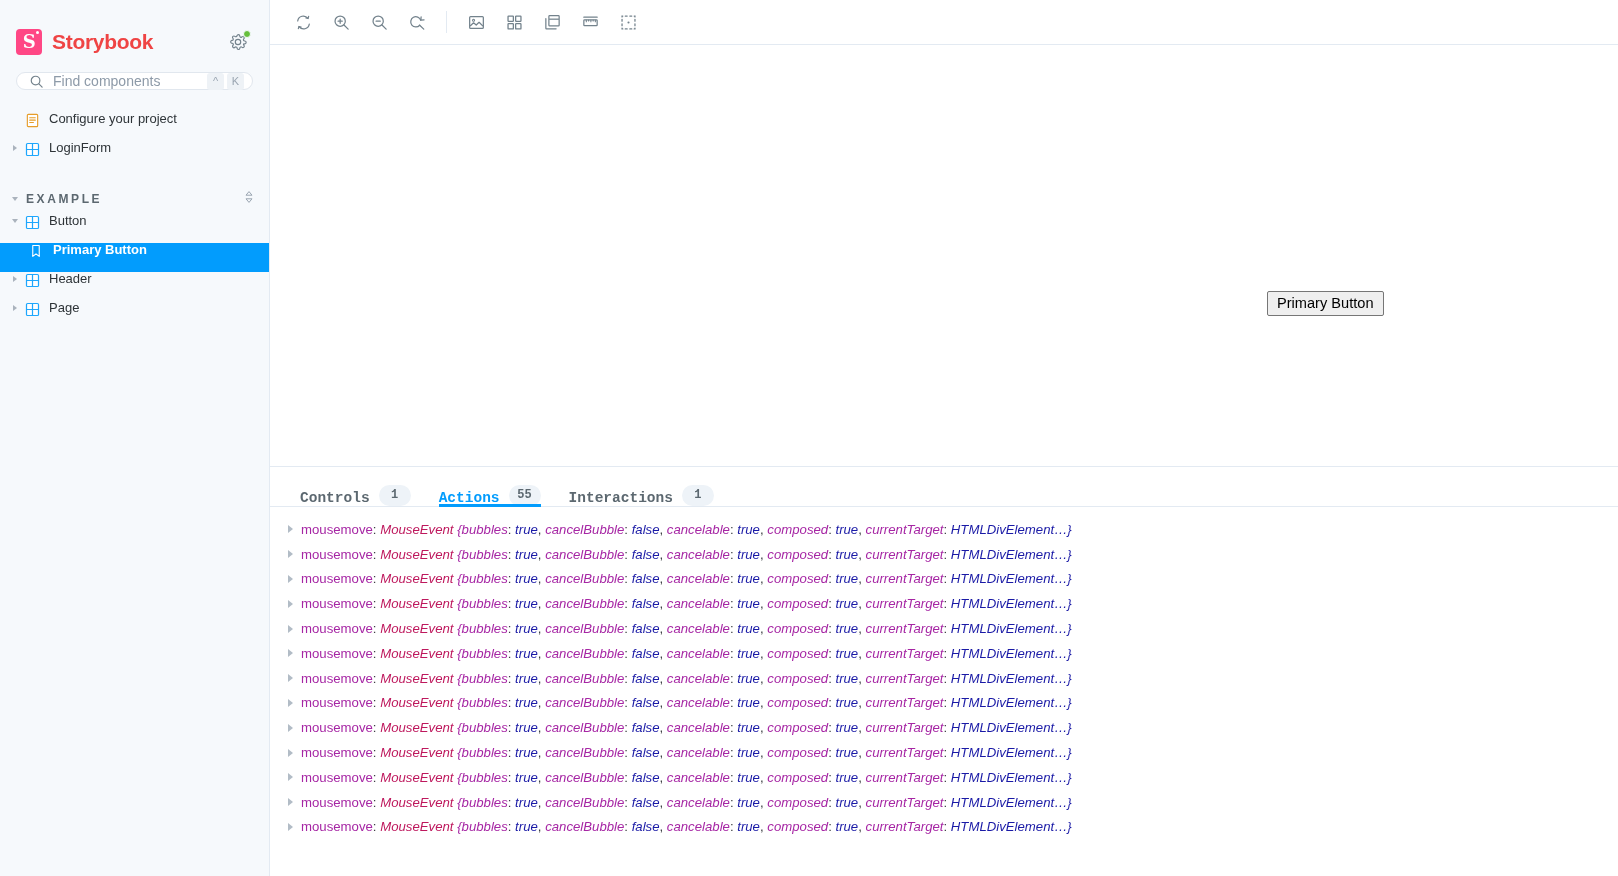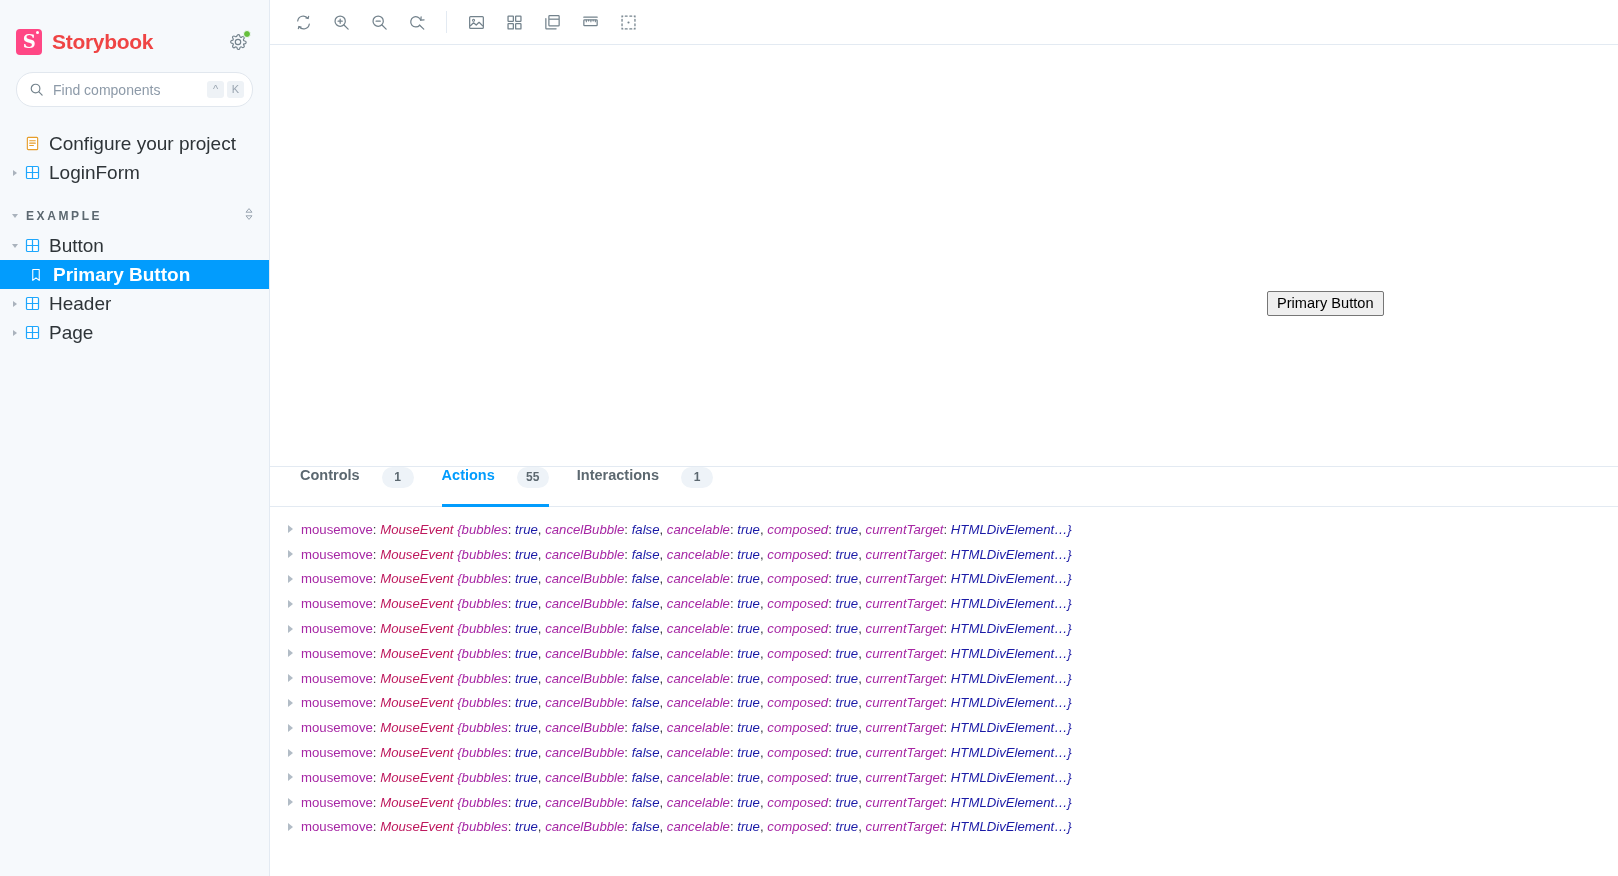--- a/index.html
+++ b/index.html
@@ -75,21 +75,21 @@
     top: -1px; right: -2px;
     width: 8px; height: 8px;
     border-radius: 50%;
     background: #66bf3c;
     border: 1.5px solid #f6f9fc;
   }
 
   .search-wrap { padding: 10px 16px 0 16px; }
   .search-box {
     display:flex; align-items:center;
-    height: 35px;
+    height: 18px;
     border: 1px solid #e1e7ee;
     border-radius: 17px;
     background: #ffffff;
     padding: 0 8px 0 12px;
     cursor: text;
   }
   .search-icon { flex:0 0 auto; display:flex; }
   .search-input {
     flex: 1 1 auto;
     border: none;
@@ -113,24 +113,24 @@
     min-width: 17px;
     height: 17px;
     text-align:center;
     padding: 0 3px;
     font-family: "Liberation Sans", sans-serif;
   }
 
   .tree { margin-top: 22px; }
   .tree-row {
     display: flex;
-    align-items: center;
+    align-items: flex-start;
     height: 29px;
     padding-left: 8px;
-    font-size: 19px;
+    font-size: 13px;
     color: #2e3438;
     cursor: pointer;
     position: relative;
     white-space: nowrap;
   }
   .tree-row.depth1 { padding-left: 8px; }
   .tree-row.depth2 { padding-left: 28px; }
   .tree-row.selected {
     background: #029cfd;
     color: #ffffff;
@@ -245,28 +245,29 @@
   .tabbar {
     height: 40px;
     min-height: 40px;
     display: flex;
     align-items: stretch;
     border-bottom: 1px solid #e3eaf2;
     padding-left: 16px;
   }
   .tab {
     display: flex;
-    align-items: flex-start;
+    align-items: flex-end;
     padding: 0 14px;
     font-size: 14.5px;
     font-weight: 700;
     color: #5c6870;
     cursor: pointer;
     position: relative;
-    gap: 22px;
+    gap: 9px;
+    font-family: Liberation Mono, monospace;
   }
   .tab.active { color: #029cfd; }
   .tab.active::after {
     content: "";
     position: absolute;
     left: 14px; right: 14px; bottom: -1px;
     height: 3px;
     background: #029cfd;
   }
   .tab-badge {

